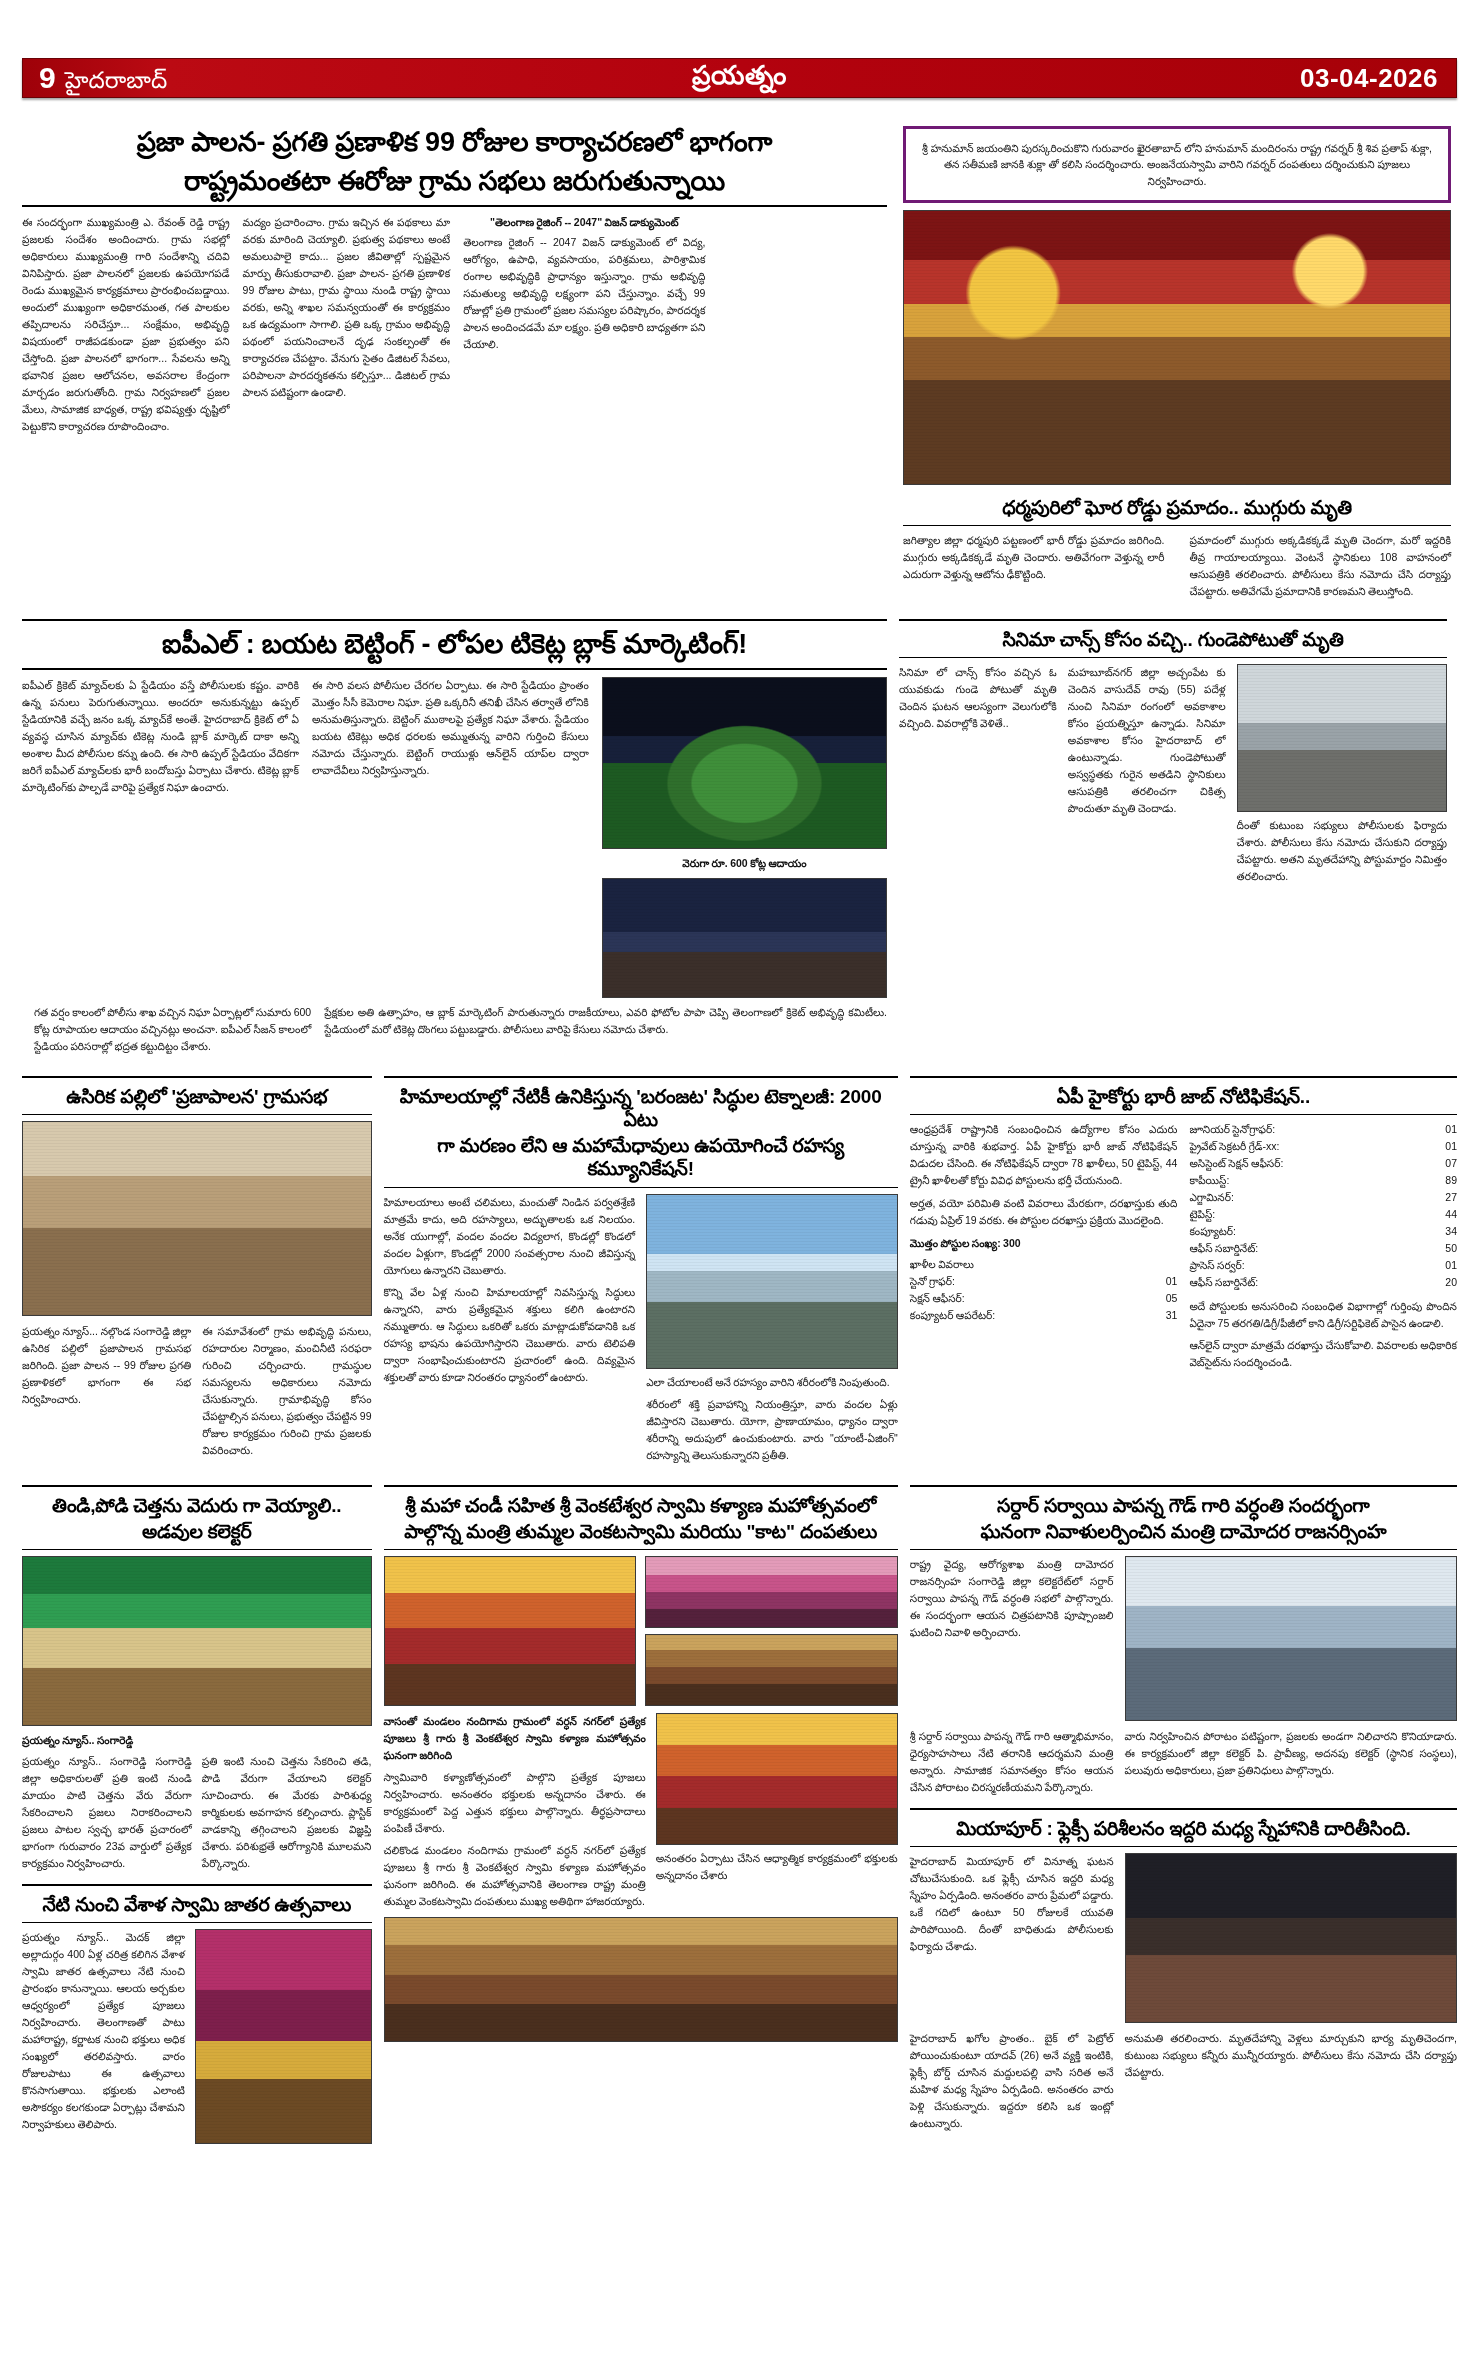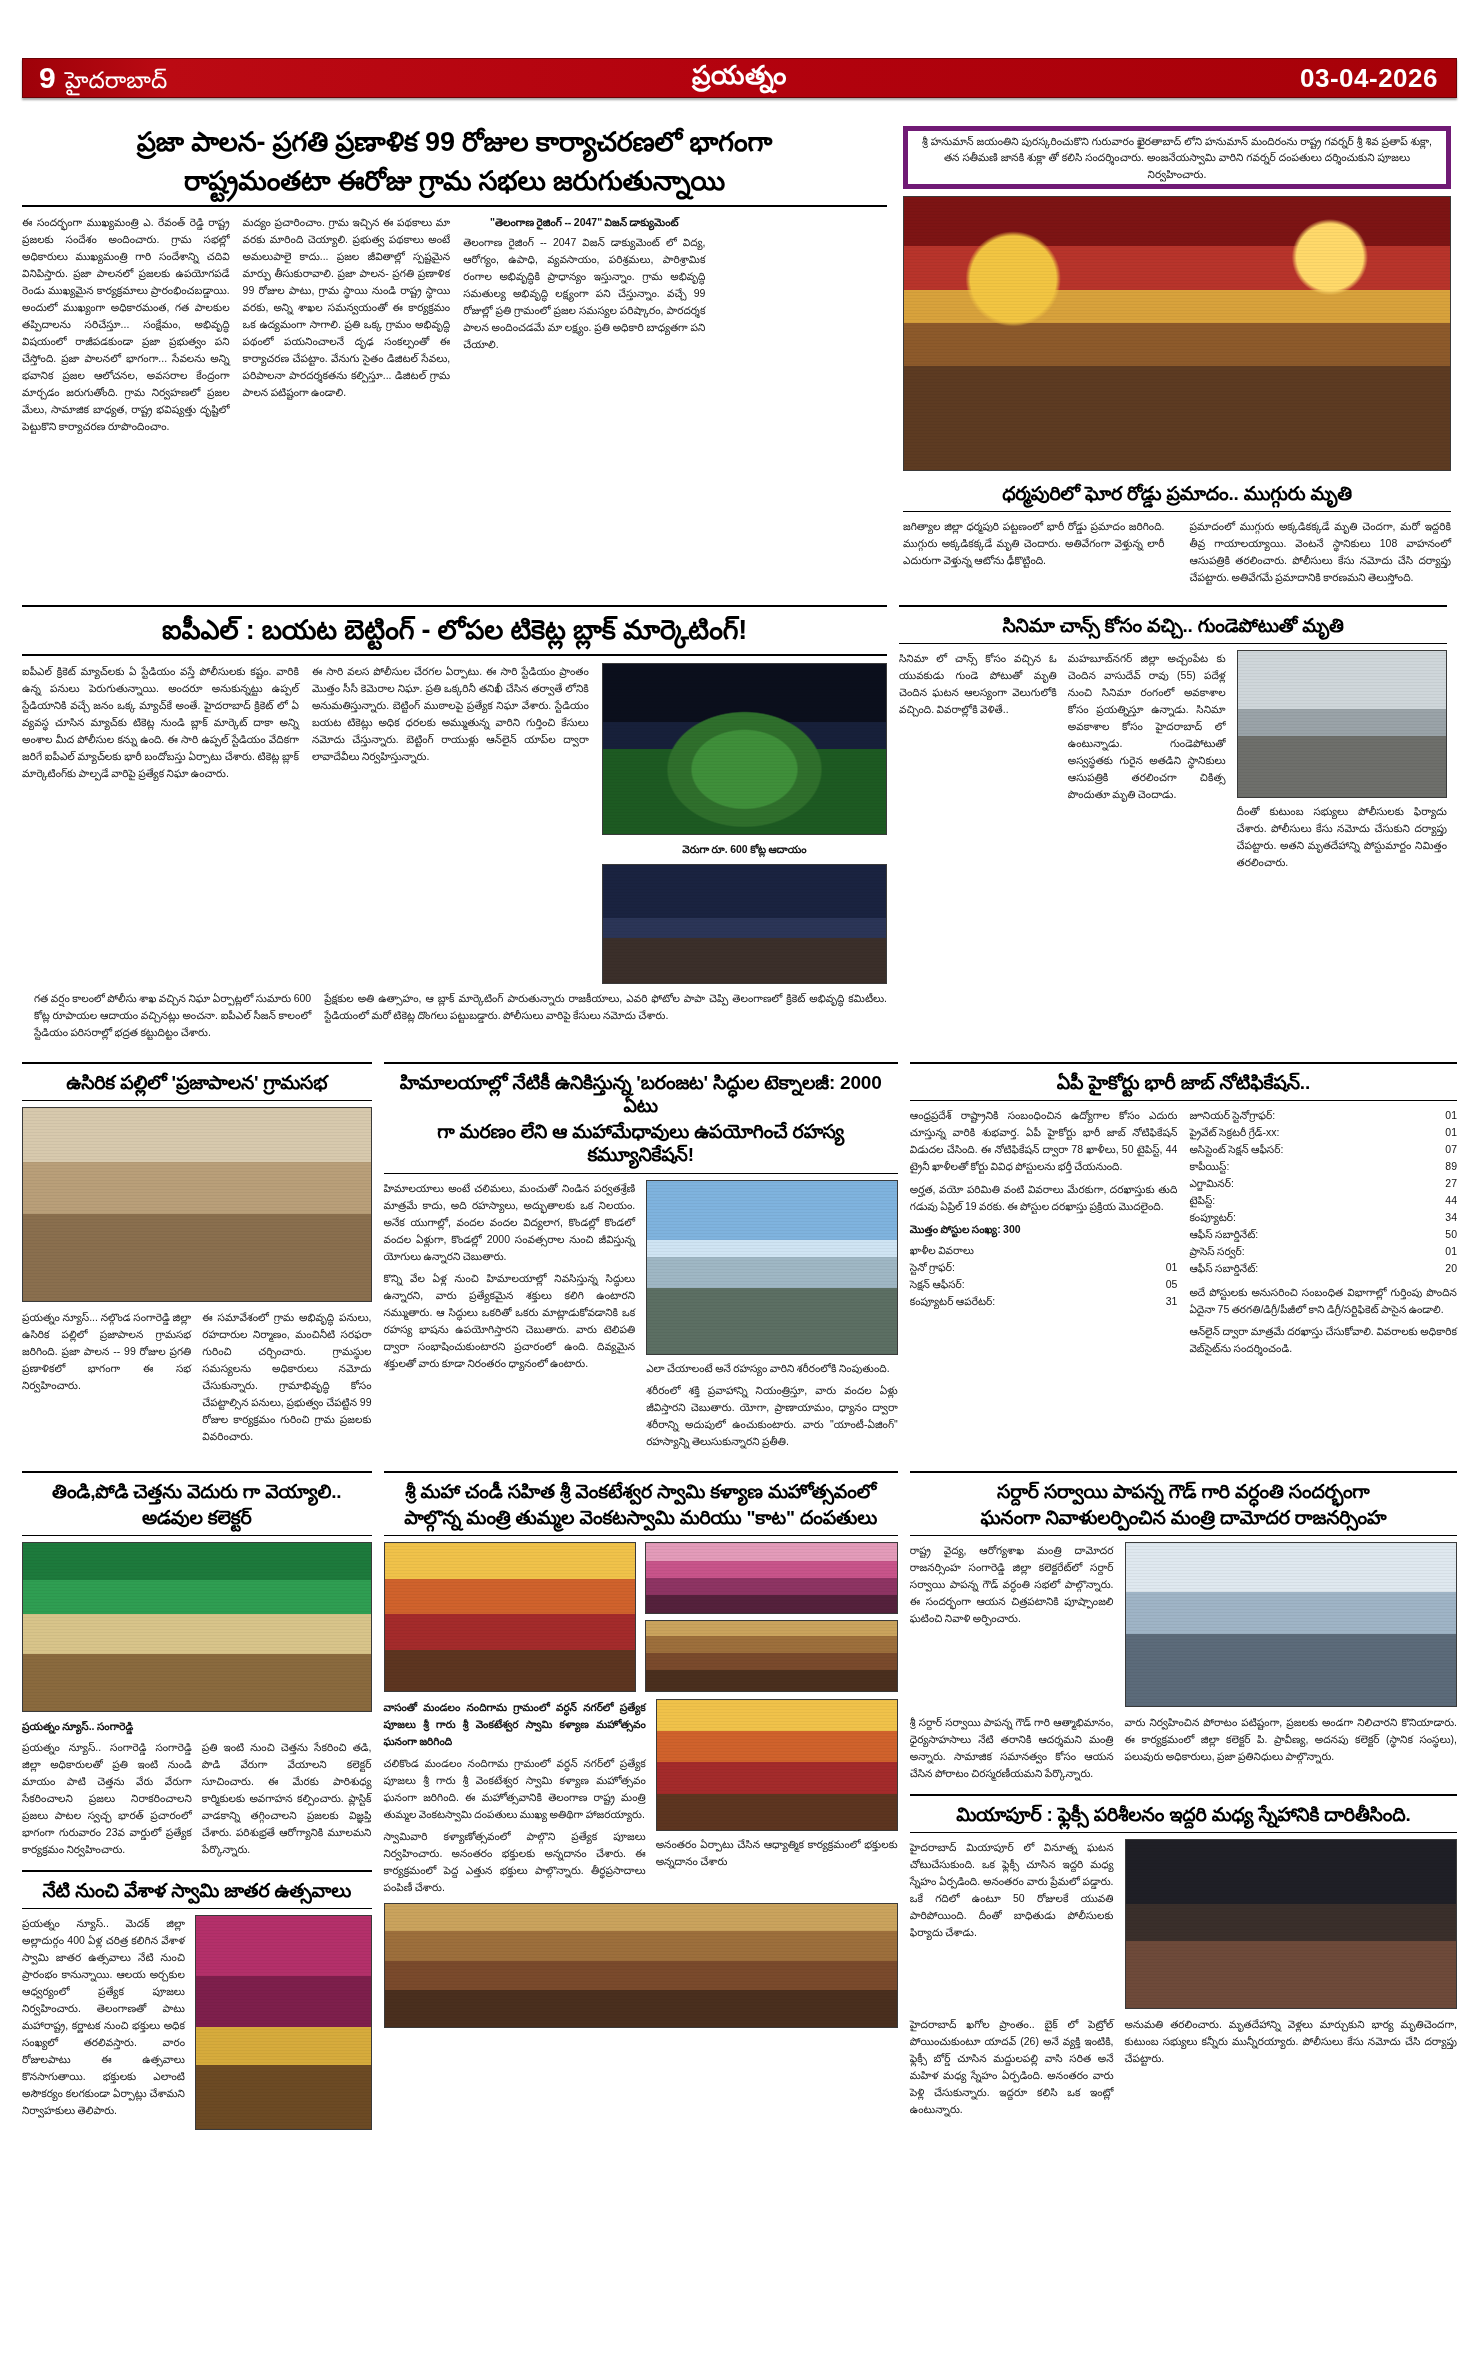--- a/index.html
+++ b/index.html
@@ -96,21 +96,21 @@
       #9a2a58; }
   .ph-portrait { background:
       linear-gradient(#1f1f26 0 38%, #3a2f2b 38% 60%, #6e4a3a 60% 100%),
       #2b262b; }
   .ph-group { background:
       linear-gradient(#caa35d 0 22%, #9d6f3c 22% 46%, #7a4a2c 46% 70%, #4a2f1e 70% 100%),
       #9b7343; }
   .ph-banner { background:
       linear-gradient(#1d7a3c 0 22%, #2f9e52 22% 42%, #d8c48a 42% 66%, #8a6a3e 66% 100%),
       #2c8f4a; }
-  .caption-box { border:5px solid #701a75; padding:2px 10px; }
+  .caption-box { border:3px solid #701a75; padding:11px 10px; }
 
   
   .top-row { display:flex; gap:16px; margin-top:10px; }
   .top-left { width:865px; }
   .top-right { width:548px; }
   .flexrow { display:flex; gap:12px; }
 </style>
 </head>
 <body>
 
@@ -339,22 +339,22 @@
       <div style="display:flex; gap:9px;">
         <div class="photo ph-event" style="width:50%; height:150px;"></div>
         <div style="width:50%; display:flex; flex-direction:column; gap:6px;">
           <div class="photo ph-pink" style="height:72px;"></div>
           <div class="photo ph-group" style="height:72px;"></div>
         </div>
       </div>
       <div style="display:flex; gap:10px; margin-top:7px;">
         <div style="width:52%;">
           <div class="body-text" style="font-weight:bold;">వాసంతో మండలం నందిగామ గ్రామంలో వర్ధన్ నగర్‌లో ప్రత్యేక పూజలు శ్రీ గారు శ్రీ వెంకటేశ్వర స్వామి కళ్యాణ మహోత్సవం ఘనంగా జరిగింది</div>
+          <div class="body-text" style="margin-top:5px;">స్వామివారి కళ్యాణోత్సవంలో పాల్గొని ప్రత్యేక పూజలు నిర్వహించారు. అనంతరం భక్తులకు అన్నదానం చేశారు. ఈ కార్యక్రమంలో పెద్ద ఎత్తున భక్తులు పాల్గొన్నారు. తీర్థప్రసాదాలు పంపిణీ చేశారు.</div>
           <div class="body-text" style="margin-top:5px;">చలికొండ మండలం నందిగామ గ్రామంలో వర్ధన్ నగర్‌లో ప్రత్యేక పూజలు శ్రీ గారు శ్రీ వెంకటేశ్వర స్వామి కళ్యాణ మహోత్సవం ఘనంగా జరిగింది. ఈ మహోత్సవానికి తెలంగాణ రాష్ట్ర మంత్రి తుమ్మల వెంకటస్వామి దంపతులు ముఖ్య అతిథిగా హాజరయ్యారు.</div>
-          <div class="body-text" style="margin-top:5px;">స్వామివారి కళ్యాణోత్సవంలో పాల్గొని ప్రత్యేక పూజలు నిర్వహించారు. అనంతరం భక్తులకు అన్నదానం చేశారు. ఈ కార్యక్రమంలో పెద్ద ఎత్తున భక్తులు పాల్గొన్నారు. తీర్థప్రసాదాలు పంపిణీ చేశారు.</div>
         </div>
         <div style="width:48%;">
           <div class="photo ph-event" style="height:132px;"></div>
           <div class="body-text" style="margin-top:5px;">అనంతరం ఏర్పాటు చేసిన ఆధ్యాత్మిక కార్యక్రమంలో భక్తులకు అన్నదానం చేశారు</div>
         </div>
       </div>
       <div class="photo ph-group" style="height:125px; margin-top:7px;"></div>
     </div>
 
     <div style="width:548px;">

